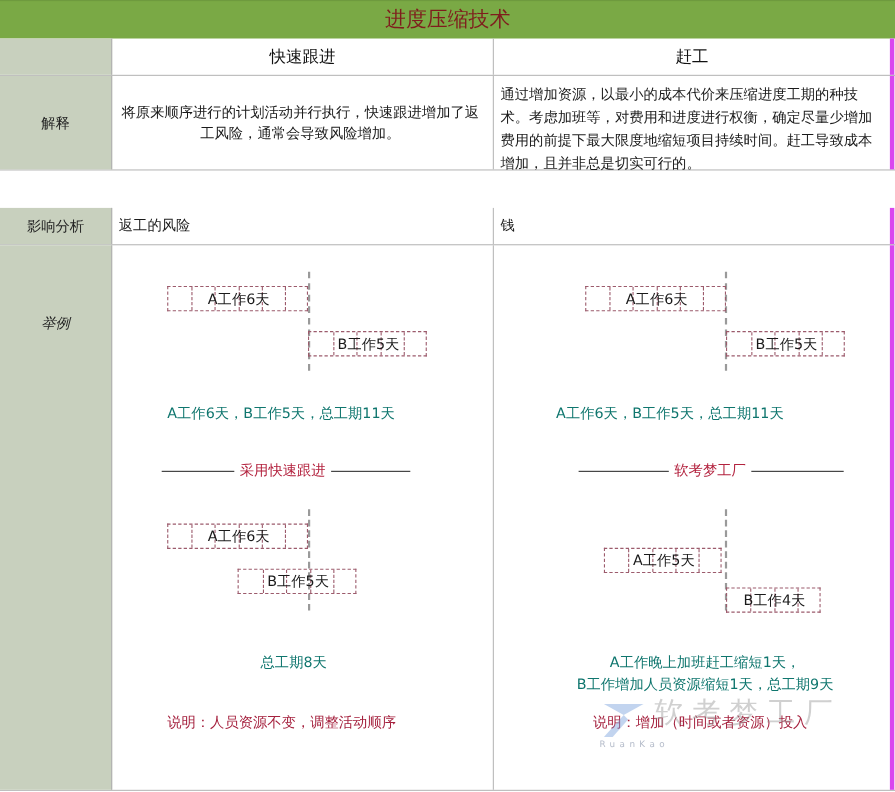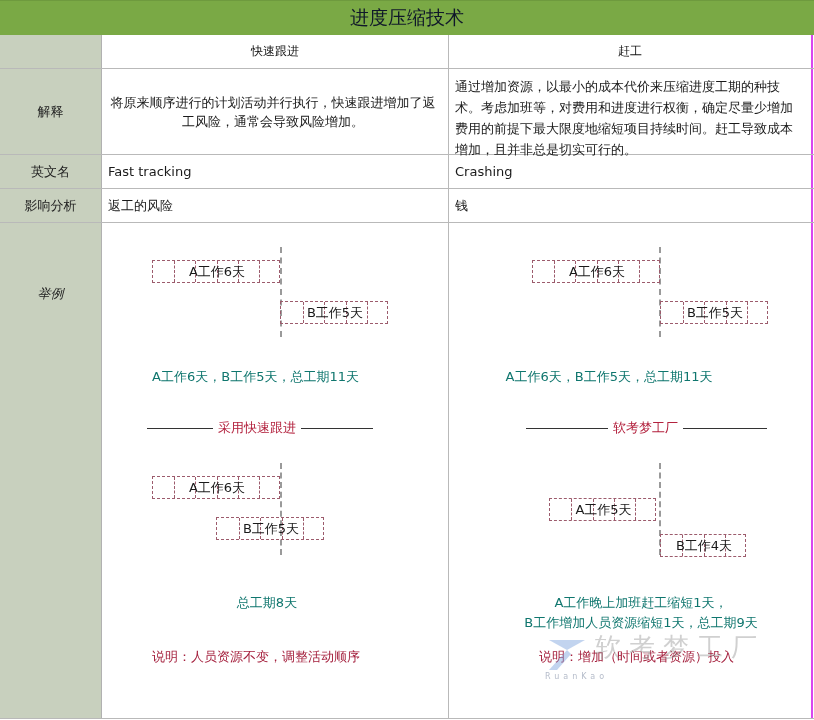--- a/index.html
+++ b/index.html
@@ -1,34 +1,34 @@
 <!DOCTYPE html>
 <html><head>
 <meta charset="utf-8">
 <style>
   * { box-sizing: border-box; margin: 0; padding: 0; }
   html, body { width: 814px; height: 720px; background: #ffffff; overflow: hidden; }
   body { font-family: "DejaVu Sans", "Liberation Sans", sans-serif; color: #1a1a1a; position: relative; }
 
   .title-bar {
     position: absolute; left: 0; top: 0; width: 814px; height: 35px;
-    background: #7aa945; color: #0f172a; font-size: 19px;
+    background: #7aa945; color: #7f1d1d; font-size: 19px;
     display: flex; align-items: center; justify-content: center;
     border-top: 1px solid #6e9a3e;
   }
 
   .grid { position: absolute; left: 0; top: 35px; width: 814px; height: 685px; }
   .row { position: absolute; left: 0; width: 814px; border-bottom: 1px solid #b9b9b9; }
   .cell { position: absolute; top: 0; height: 100%; }
   .c-label { left: 0; width: 102px; background: #c8d0be; border-right: 1px solid #b1b1b1;
              display: flex; align-items: center; justify-content: center; font-size: 13px; color: #222; }
   .c-a { left: 102px; width: 347px; border-right: 1px solid #b9b9b9; }
-  .c-b { left: 449px; width: 364px; border-right: 2px solid #d946ef; }
+  .c-b { left: 449px; width: 364px; border-right: 4px solid #d946ef; }
 
-  .head-text { display: flex; align-items: center; justify-content: center; font-size: 12px; color: #111; height: 100%; }
+  .head-text { display: flex; align-items: center; justify-content: center; font-size: 15px; color: #111; height: 100%; }
   .text-cell { font-size: 13px; line-height: 19px; padding: 0 6px; display: flex; align-items: center; height: 100%; color: #1a1a1a; }
   .text-cell.top { align-items: flex-start; padding-top: 5px; }
 
   
   .dbox { position: absolute; height: 23px; border: 1px dashed #9c5b6c; }
   .dtick { position: absolute; top: 0; height: 100%; border-left: 1px dashed #9c5b6c; }
   .dlabel { position: absolute; top: 0; height: 100%; display: flex; align-items: center; justify-content: center;
             font-size: 13px; color: #1a1a1a; white-space: nowrap; }
   .vline { position: absolute; width: 0; border-left: 2px dashed #9a9a9a; }
   .summary { position: absolute; font-size: 13px; color: #0f766e; text-align: center; white-space: nowrap; line-height: 20px; }
@@ -62,29 +62,20 @@
   <div class="row" style="top:34px; height:86px;">
     <div class="cell c-label">解释</div>
     <div class="cell c-a">
         <div class="text-cell" style="padding-right:10px;text-align:center;">将原来顺序进行的计划活动并行执行，快速跟进增加了返工风险，通常会导致风险增加。</div>
       </div>
     <div class="cell c-b">
         <div class="text-cell top" style="padding-top:7px; line-height:21px;">通过增加资源，以最小的成本代价来压缩进度工期的种技术。考虑加班等，对费用和进度进行权衡，确定尽量少增加费用的前提下最大限度地缩短项目持续时间。赶工导致成本增加，且并非总是切实可行的。</div>
       </div>
   </div>
 
-  <div class="row" style="top:120px; height:34px;">
-    <div class="cell c-label">英文名</div>
-    <div class="cell c-a">
-        <div class="text-cell">Fast tracking</div>
-      </div>
-    <div class="cell c-b">
-        <div class="text-cell">Crashing</div>
-      </div>
-  </div>
 
   <div class="row" style="top:154px; height:34px;">
     <div class="cell c-a">
         <div class="text-cell">返工的风险</div>
       </div>
     <div class="cell c-label">影响分析</div>
     <div class="cell c-b">
         <div class="text-cell">钱</div>
       </div>
   </div>

